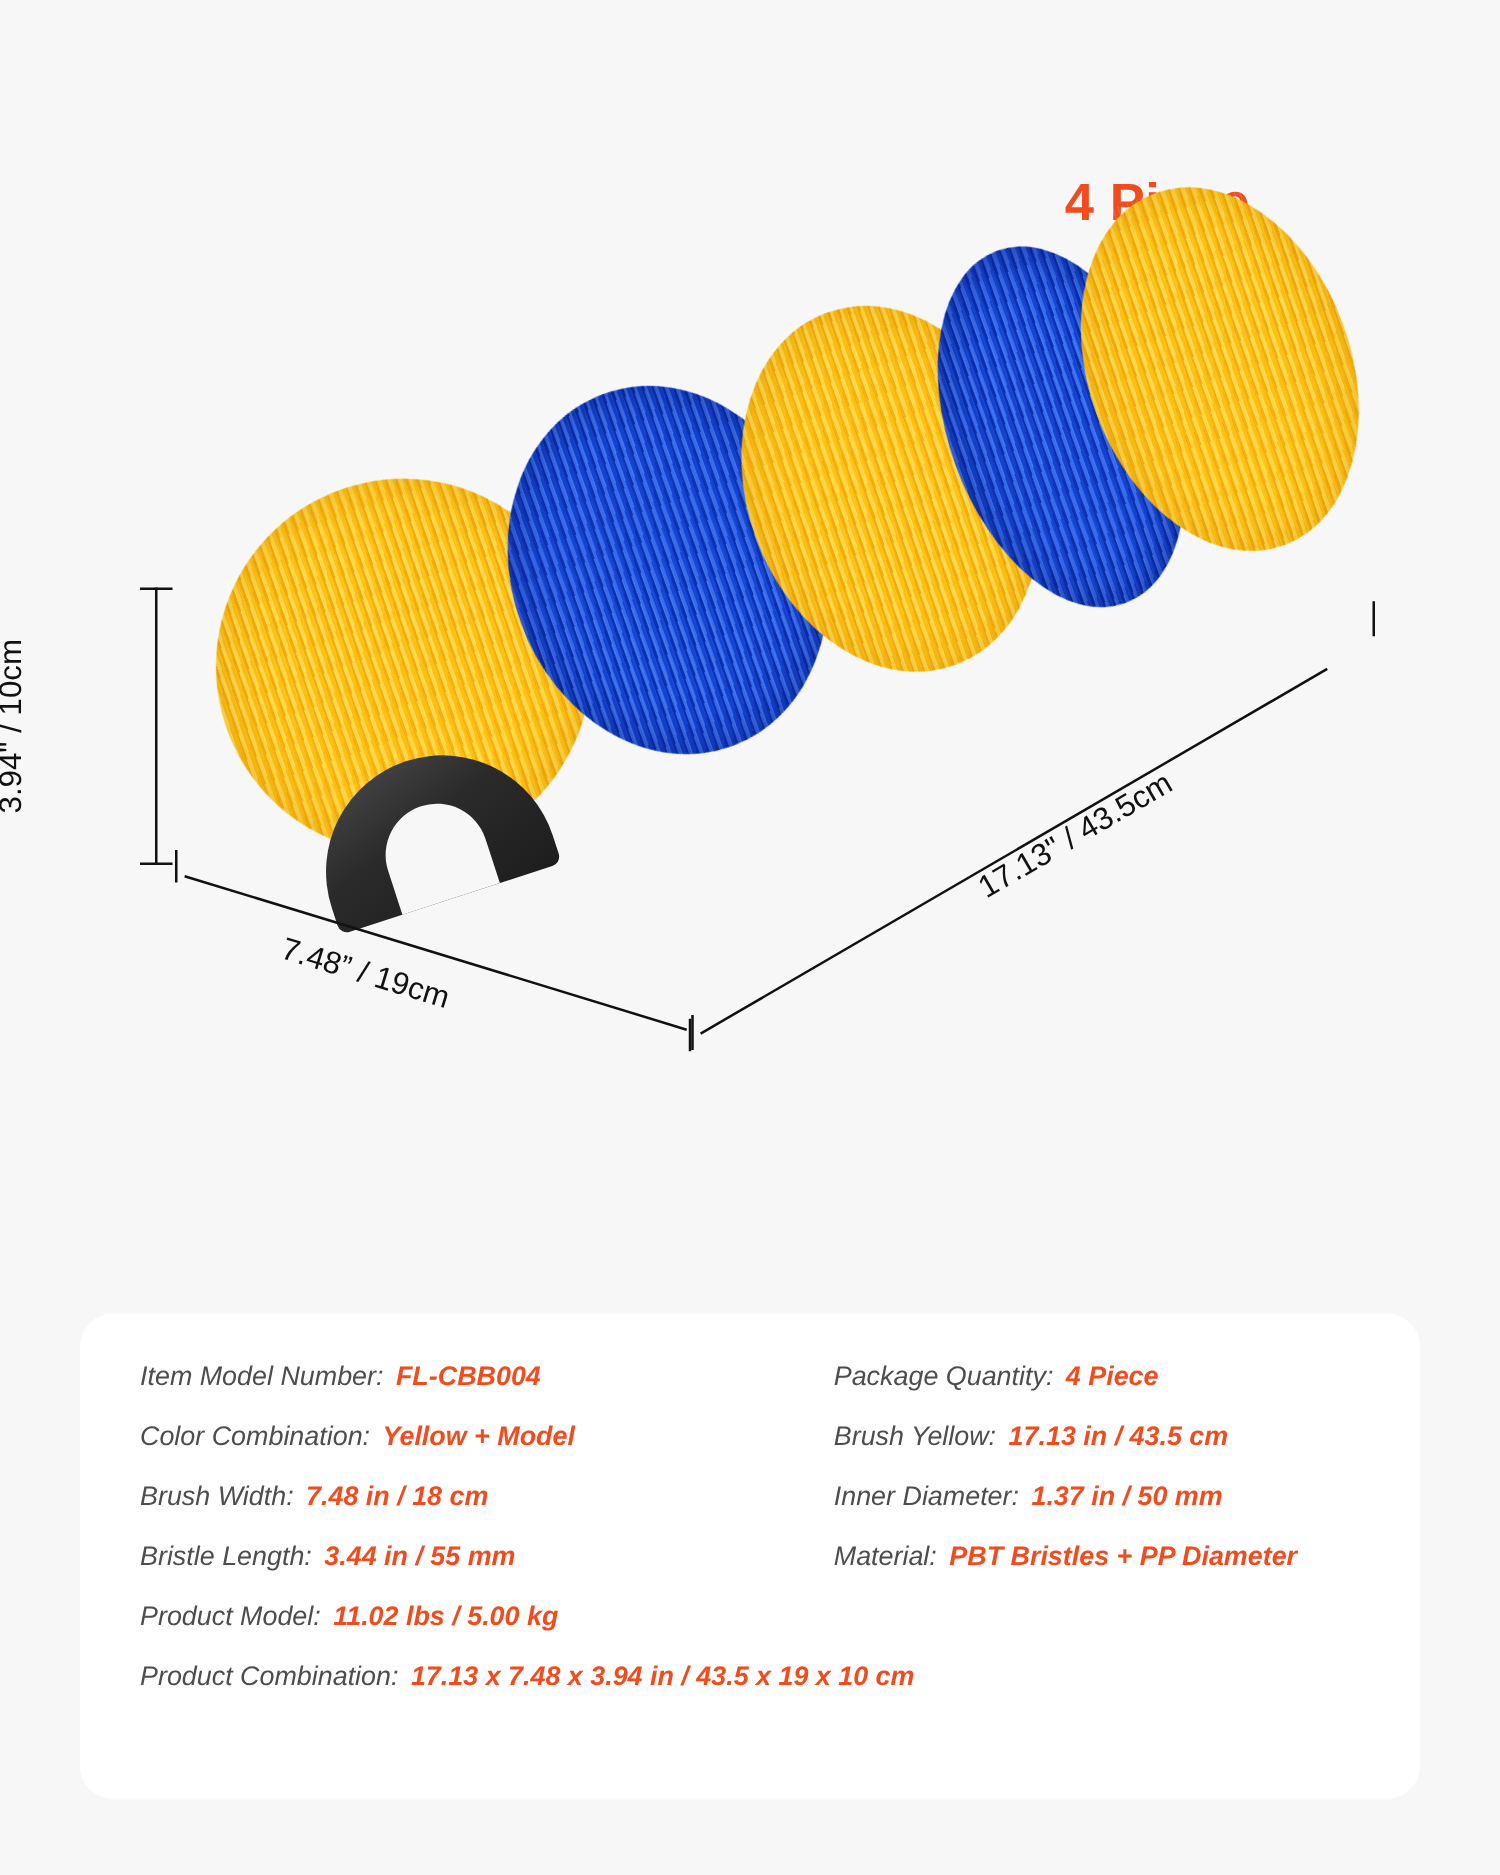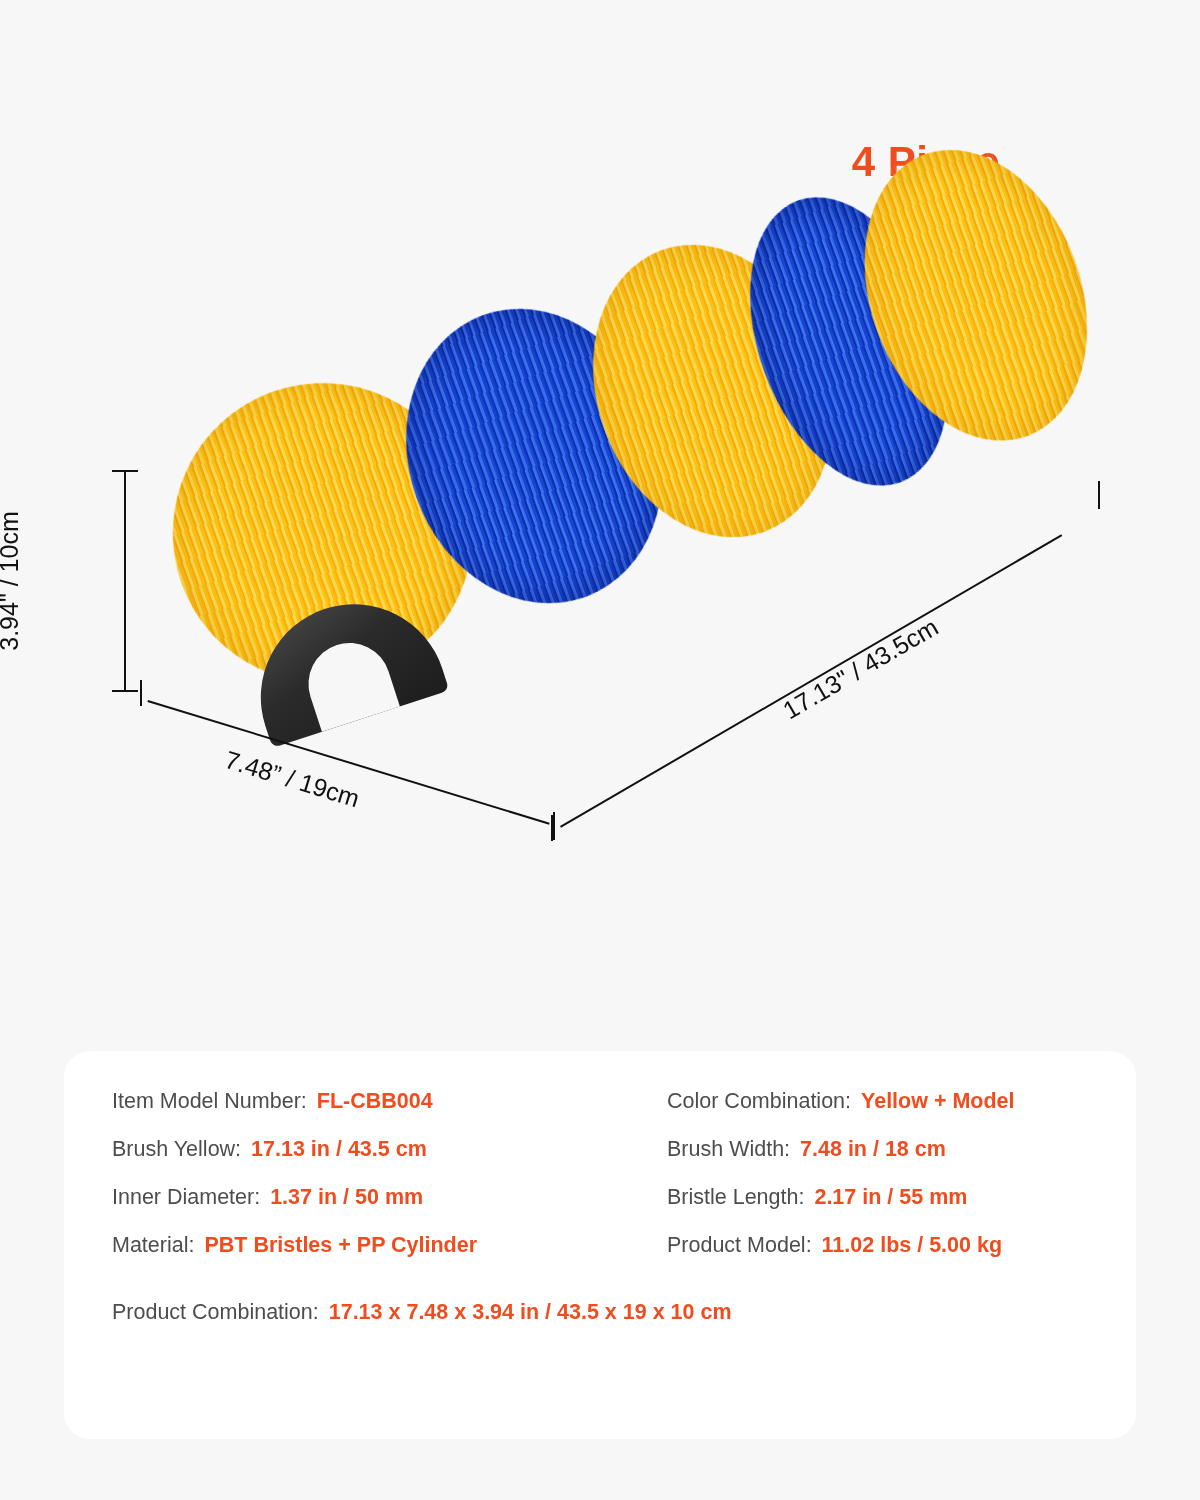--- a/index.html
+++ b/index.html
@@ -220,20 +220,21 @@
   .spec-card {
     position: absolute;
     left: 64px;
     top: 1051px;
     width: 1072px;
     height: 388px;
     background: #ffffff;
     border-radius: 26px;
     box-sizing: border-box;
     padding: 36px 24px 30px 24px;
+    font-style: italic;
   }
   .spec-grid {
     display: grid;
     grid-template-columns: 555px 1fr;
     row-gap: 19px;
   }
   .spec-item {
     font-size: 21.5px;
     line-height: 1.35;
     color: #4a4a4a;
@@ -296,20 +297,24 @@
     <div class="dim-label l-label">17.13" / 43.5cm</div>
   </div>
 
   <div class="spec-card">
     <div class="spec-grid">
 
       <div class="spec-item">
         <span class="spec-label">Item Model Number:</span>
         <span class="spec-value">FL-CBB004</span>
       </div>
+      <div class="spec-item">
+        <span class="spec-label">Package Quantity:</span>
+        <span class="spec-value">4 Piece</span>
+      </div>
 
       <div class="spec-item">
         <span class="spec-label">Color Combination:</span>
         <span class="spec-value">Yellow + Model</span>
       </div>
       <div class="spec-item">
         <span class="spec-label">Brush Yellow:</span>
         <span class="spec-value">17.13 in / 43.5 cm</span>
       </div>
 
@@ -317,25 +322,25 @@
         <span class="spec-label">Brush Width:</span>
         <span class="spec-value">7.48 in / 18 cm</span>
       </div>
       <div class="spec-item">
         <span class="spec-label">Inner Diameter:</span>
         <span class="spec-value">1.37 in / 50 mm</span>
       </div>
 
       <div class="spec-item">
         <span class="spec-label">Bristle Length:</span>
-        <span class="spec-value">2.17 in / 55 mm</span>
+        <span class="spec-value">3.44 in / 55 mm</span>
       </div>
       <div class="spec-item">
         <span class="spec-label">Material:</span>
-        <span class="spec-value">PBT Bristles + PP Cylinder</span>
+        <span class="spec-value">PBT Bristles + PP Diameter</span>
       </div>
 
       <div class="spec-item">
         <span class="spec-label">Product Model:</span>
         <span class="spec-value">11.02 lbs / 5.00 kg</span>
       </div>
       <div class="spec-item"></div>
 
       <div class="spec-item wide">
         <span class="spec-label">Product Combination:</span>

